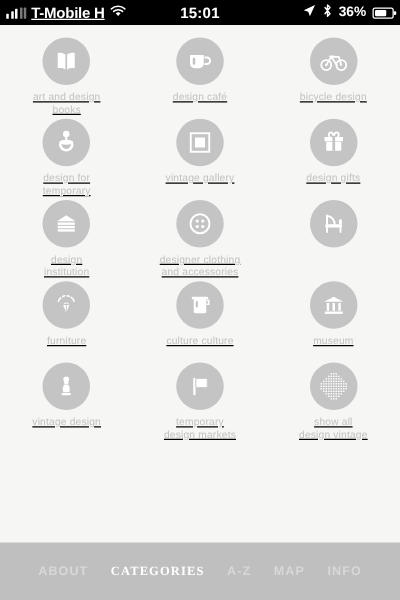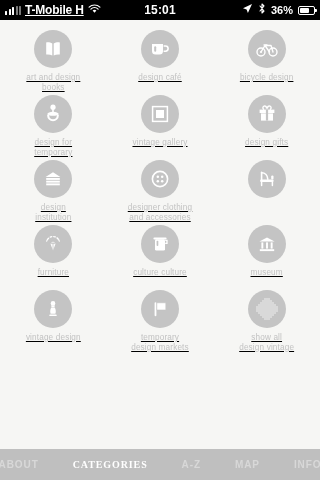--- a/index.html
+++ b/index.html
@@ -77,23 +77,23 @@
     color:#c2c2c2;
     text-align:center;
     letter-spacing:.15px;
     max-width:94px;
     white-space:pre-line;
   }
 
   
   .tabbar{
     position:absolute; left:0; right:0; bottom:0;
-    height:31px; background:#bfbfbf;
+    height:46px; background:#bfbfbf;
     display:flex; align-items:center; justify-content:center;
-    gap:16px;
+    gap:0px;
   }
   .tab{
     font-size:10px; font-weight:bold; letter-spacing:.9px;
     color:#d8d8d8; padding:0 9px; white-space:nowrap;
   }
   .tab.active{ color:#ffffff;font-family:Liberation Serif, serif; }
 </style>
 </head>
 <body>
 

